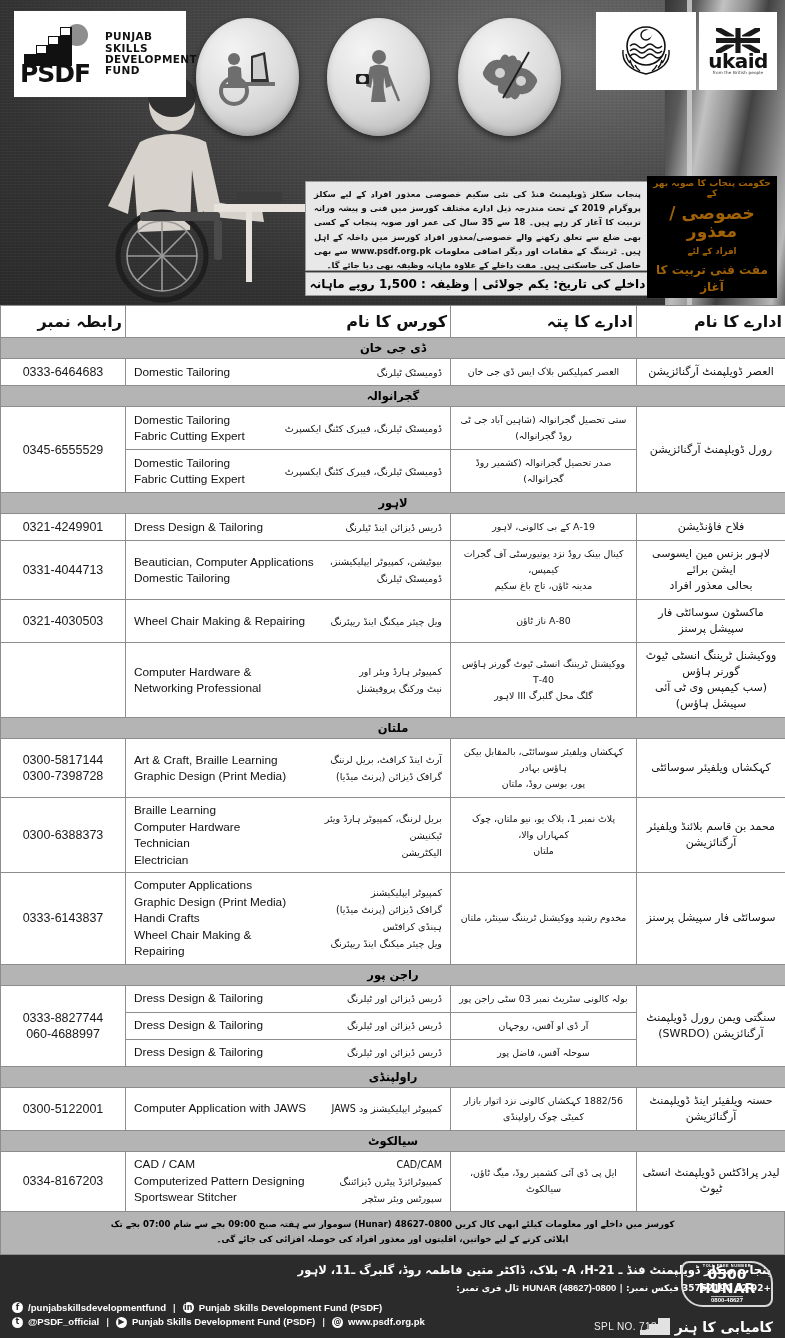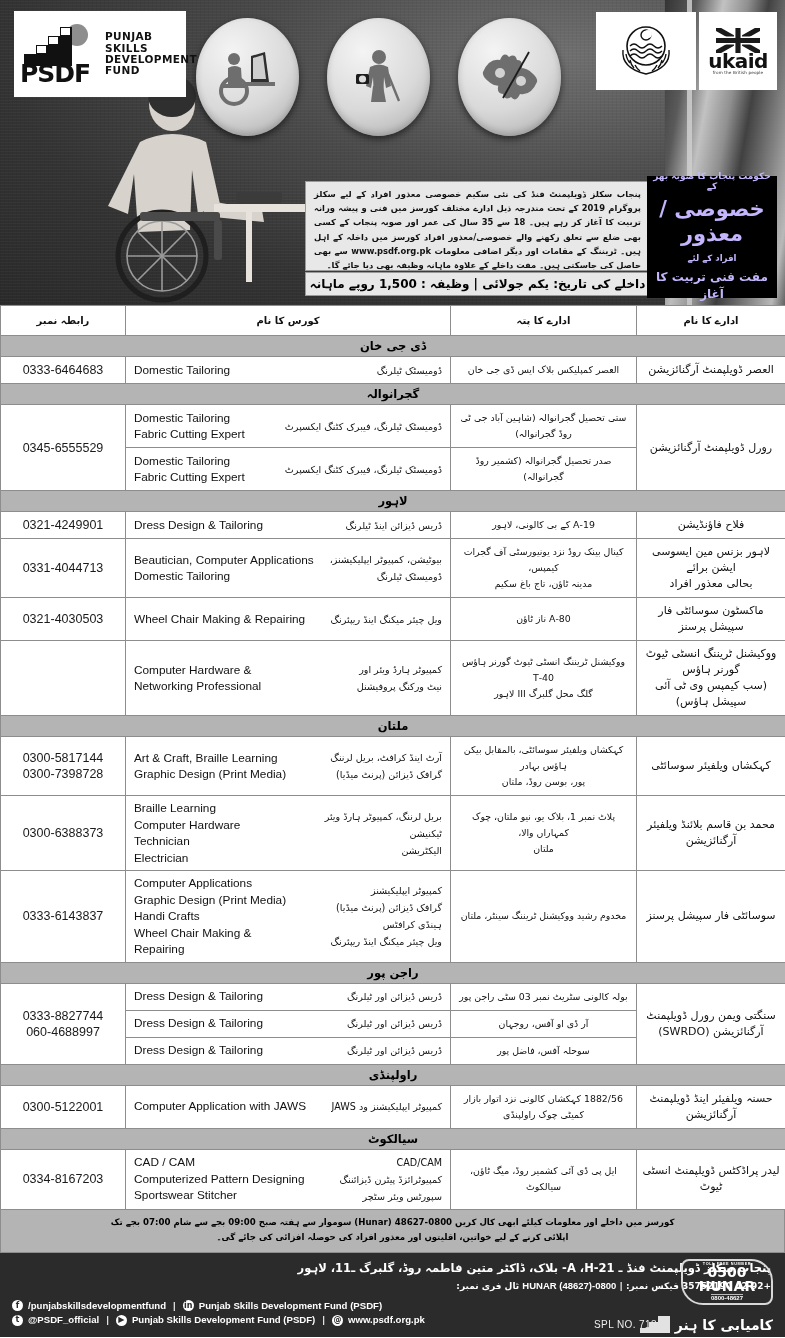--- a/index.html
+++ b/index.html
@@ -71,26 +71,26 @@
   .urdu-strip{
     position:absolute; left:305px; top:272px; width:345px; height:24px;
     background:#e8e8e8; border:1px solid #9a9a9a;
     display:flex; align-items:center; justify-content:center; direction:rtl;
   }
   .urdu-strip span{ font-family:"DejaVu Sans", sans-serif; font-size:12px; font-weight:800; color:#000; }
 
   
   .black-banner{
     position:absolute; right:8px; top:176px; width:130px; height:122px;
-    background:#000; color:#c4b5fd; direction:rtl; text-align:center;
+    background:#000; color:#a16207; direction:rtl; text-align:center;
     display:flex; flex-direction:column; align-items:center; justify-content:center; gap:6px;
     padding:4px 5px; border:1px solid #000;
   }
   .bb1{ font-family:"DejaVu Sans", sans-serif; font-size:9px; font-weight:700; }
-  .bb2{ font-family:"DejaVu Sans", sans-serif; font-size:21px; font-weight:900; line-height:25px; }
+  .bb2{ font-family:"DejaVu Sans", sans-serif; font-size:17px; font-weight:900; line-height:18px; }
   .bb3{ font-family:"DejaVu Sans", sans-serif; font-size:8.6px; font-weight:700; }
   .bb4{ font-family:"DejaVu Sans", sans-serif; font-size:12px; font-weight:900; line-height:17px;}
 
   
   .gov-box{
     position:absolute; right:89px; top:12px; width:100px; height:78px;
     background:#fff; display:flex; align-items:center; justify-content:center;
   }
   .ukaid-box{
     position:absolute; right:8px; top:12px; width:78px; height:78px;
@@ -105,22 +105,22 @@
 
   
   .tbl{ width:785px; border-collapse:collapse; table-layout:fixed; }
   .tbl td, .tbl th{ border:1px solid #8d8d8d; vertical-align:middle; }
   col.c-phone{ width:125px; }
   col.c-course{ width:325px; }
   col.c-addr{ width:186px; }
   col.c-inst{ width:149px; }
 
   .hdr td{
-    background:#fff; text-align:center; padding:6px 3px; height:30px;
-    font-family:"DejaVu Sans", sans-serif; font-size:10px; font-weight:800; direction:rtl;
+    background:#fff; text-align:right; padding:6px 3px; height:30px;
+    font-family:"DejaVu Sans", sans-serif; font-size:16px; font-weight:800; direction:rtl;
   }
   .citybar td{
     background:#b4b4b4; text-align:center; padding:3px; height:20px;
     font-family:"DejaVu Sans", sans-serif; font-size:11.5px; font-weight:900; direction:rtl; color:#000;
   }
   .phone{
     text-align:center; font-family:"Liberation Sans", sans-serif;
     font-size:12.5px; color:#1a1a1a; padding:4px 2px; line-height:16px; white-space:pre-line;
   }
   .course{ padding:4px 8px 4px 8px; }

